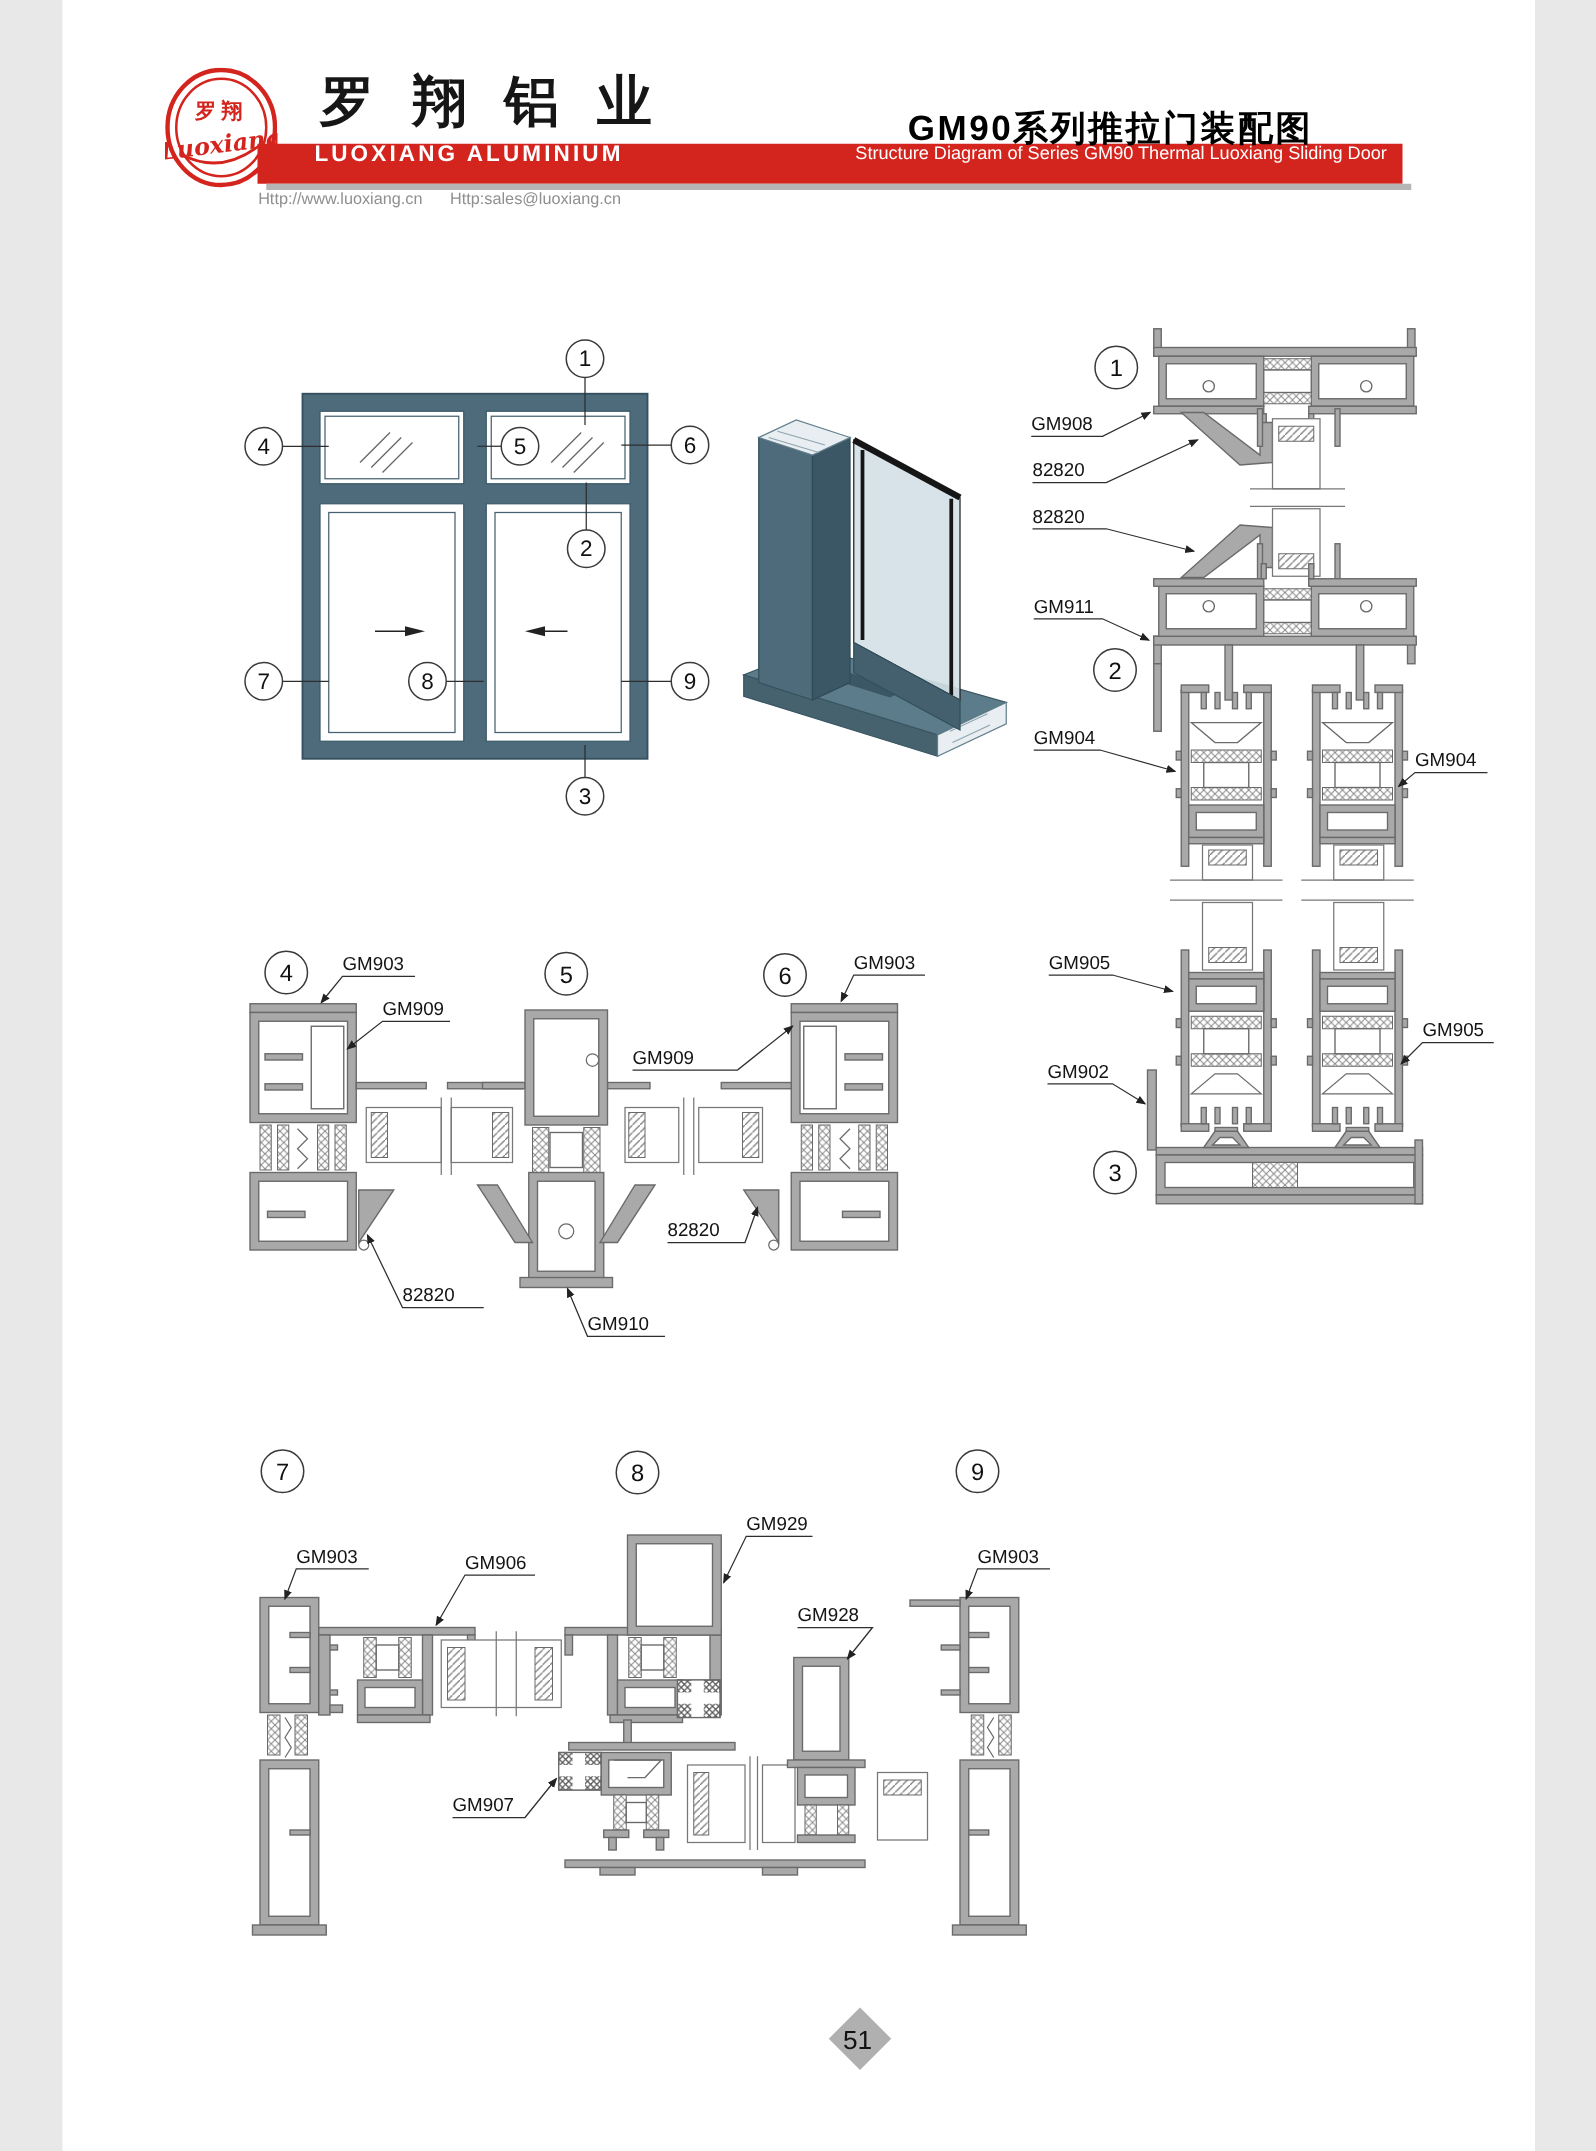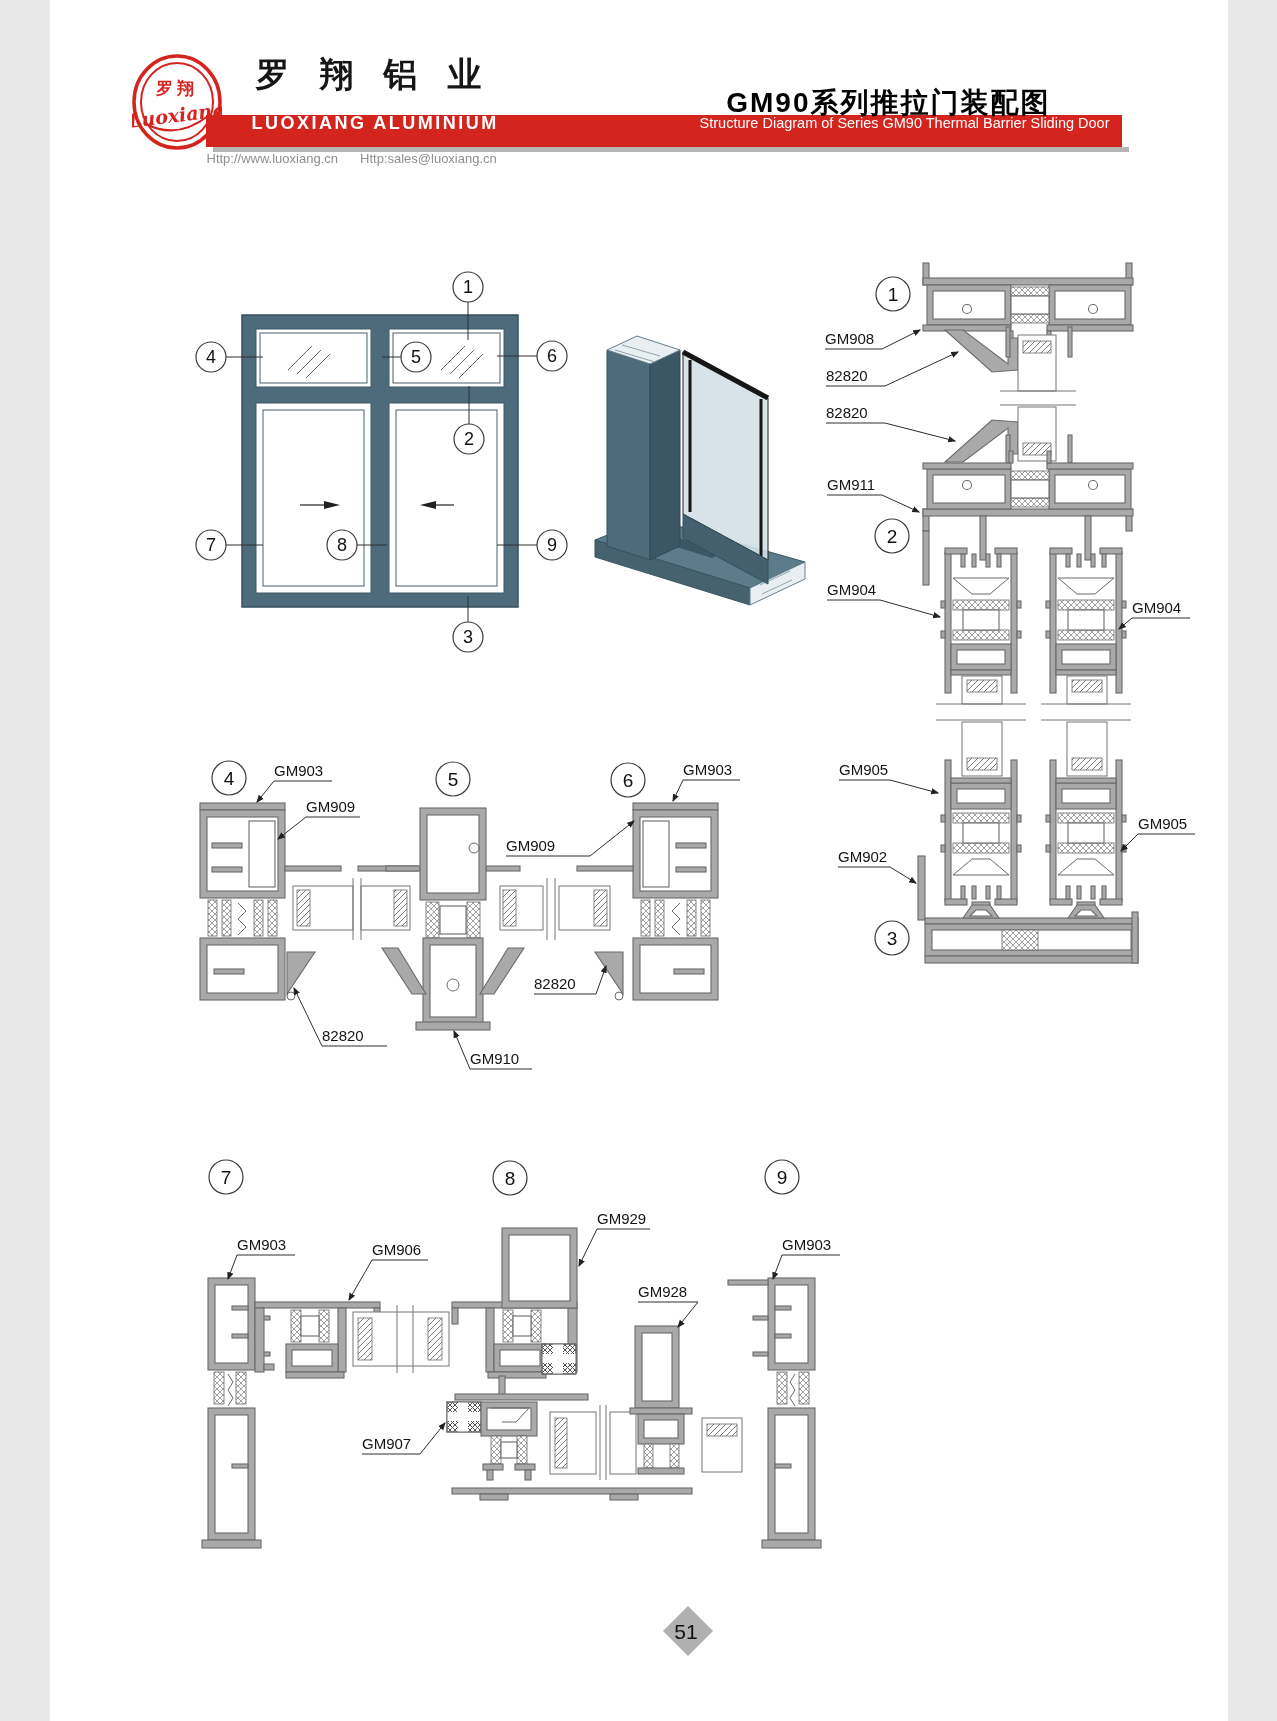--- a/index.html
+++ b/index.html
@@ -6,21 +6,21 @@
     --accent:#d4241e; --frame:#4e6b7c; --metal:#a9a9a9; --shadow:#b5b5b5;
   }
   html,body{margin:0;padding:0;background:#e8e8e8;}
   .page{position:relative;width:1178px;height:1721px;background:#fff;margin:0 auto;
         font-family:"Liberation Sans","DejaVu Sans",sans-serif;overflow:hidden;}
   
   .logo{position:absolute;left:82px;top:54px;width:90px;height:97px;}
   .logo-cn-t{font-size:17px;font-weight:bold;fill:var(--accent);letter-spacing:4px;}
   .logo-script{font-size:19px;font-style:italic;font-weight:bold;fill:var(--accent);
                font-family:"DejaVu Serif","Liberation Serif",serif;}
-  .company-cn{position:absolute;left:206px;top:52px;font-size:34px;font-weight:bold;
+  .company-cn{position:absolute;left:206px;top:52px;font-size:44px;font-weight:bold;
               color:#161616;letter-spacing:30px;white-space:nowrap;}
   .banner{position:absolute;left:156px;top:115px;width:916px;height:32px;background:var(--accent);
           display:flex;align-items:center;justify-content:space-between;box-sizing:border-box;
           padding:0 12px 16px 46px;}
   .banner-en{color:#fff;font-weight:bold;font-size:18px;letter-spacing:2.5px;white-space:nowrap;}
   .banner-title-en{color:#fff;font-size:14.5px;white-space:nowrap;}
   .banner-shadow{position:absolute;left:163px;top:147px;width:916px;height:5px;background:var(--shadow);}
   .title-cn{position:absolute;right:177px;top:84px;font-size:28px;font-weight:bold;color:#000000;
             letter-spacing:2px;white-space:nowrap;}
   .contact{position:absolute;left:157px;top:151px;font-size:13px;color:#8f8f8f;display:flex;gap:22px;justify-content:space-between;}
@@ -52,21 +52,21 @@
     <svg class="logo" viewBox="0 0 90 97">
       <ellipse cx="45" cy="48" rx="43" ry="46" fill="none" stroke="var(--accent)" stroke-width="3.5"></ellipse>
       <ellipse cx="45" cy="48" rx="36" ry="39" fill="none" stroke="var(--accent)" stroke-width="2"></ellipse>
       <text class="logo-cn-t" x="45" y="40" text-anchor="middle">罗翔</text>
       <text class="logo-script" x="45" y="68" text-anchor="middle" transform="rotate(-7 45 64)">Luoxiang</text>
       <path d="M14,70 Q45,86 76,62" fill="none" stroke="var(--accent)" stroke-width="2.2"></path>
     </svg>
     <div class="company-cn">罗翔铝业</div>
     <div class="banner">
       <span class="banner-en">LUOXIANG ALUMINIUM</span>
-      <span class="banner-title-en">Structure Diagram of Series GM90 Thermal Barrier Sliding Door</span>
+      <span class="banner-title-en">Structure Diagram of Series GM90 Thermal Luoxiang Sliding Door</span>
     </div>
     <div class="banner-shadow"></div>
     <div class="title-cn">GM90系列推拉门装配图</div>
     <div class="contact">
       <span>Http://www.luoxiang.cn</span>
       <span>Http:sales@luoxiang.cn</span>
     </div>
   </header>
 
   <svg class="art" width="1277" height="1551" viewBox="0 170 1277 1551">

